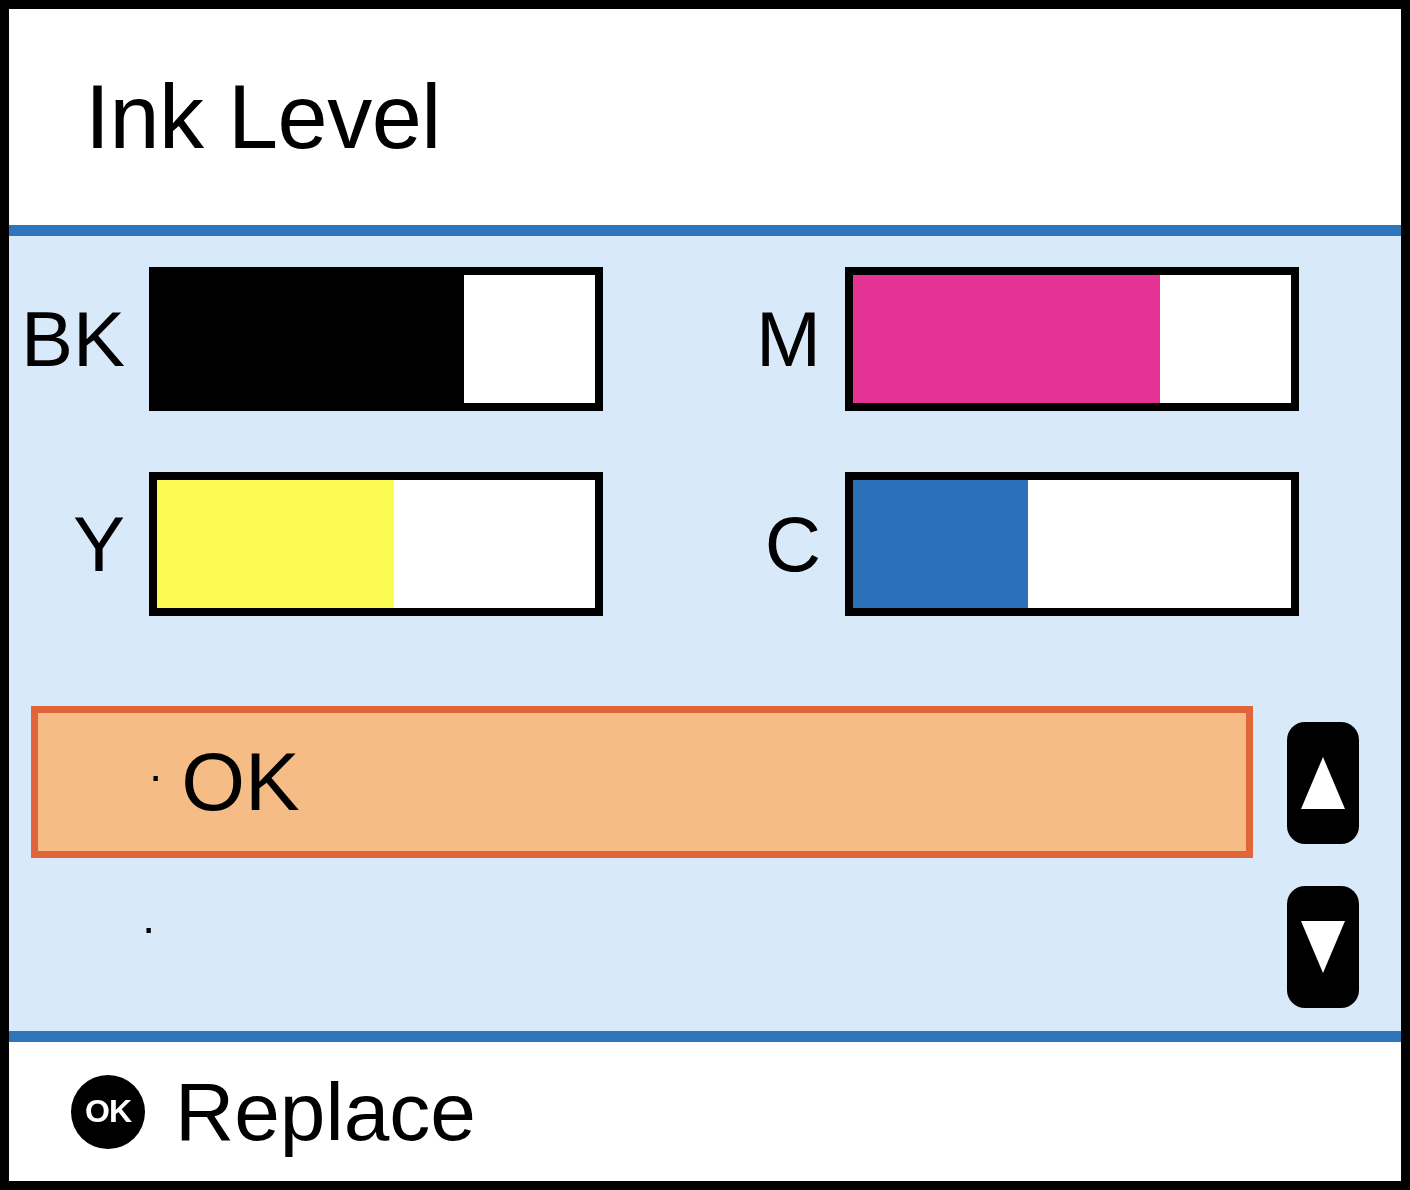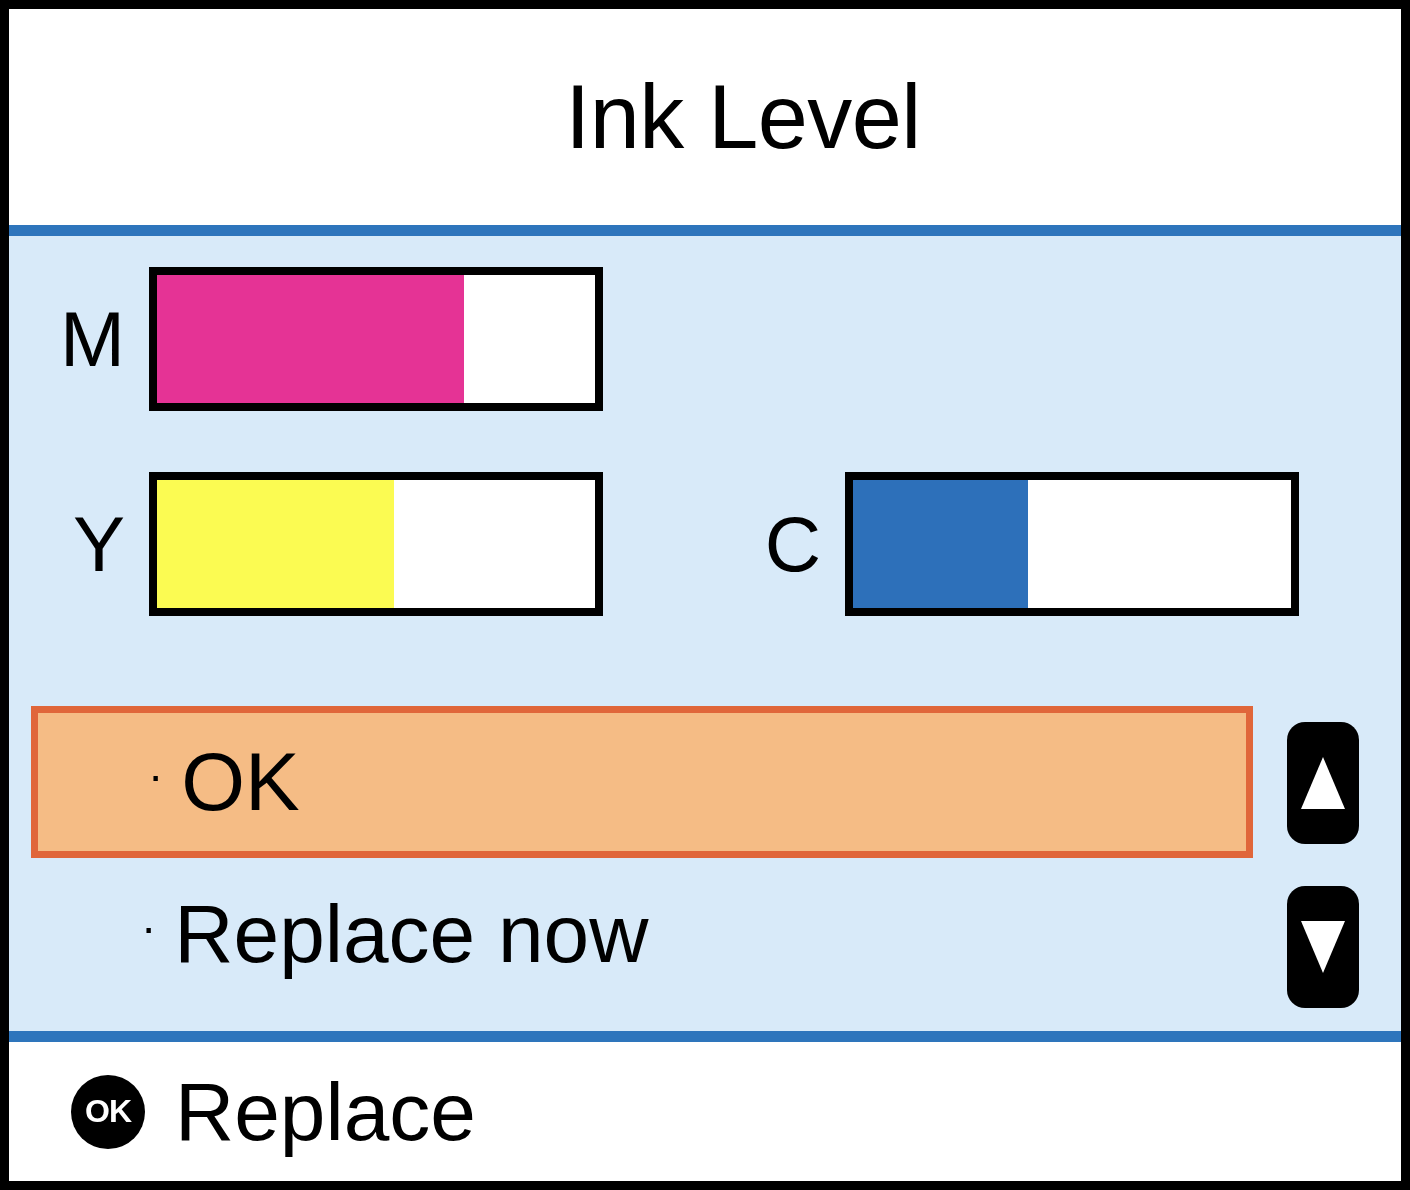--- a/index.html
+++ b/index.html
@@ -26,21 +26,20 @@
     position: absolute;
     left: 0;
     top: 0;
     width: 100%;
     height: 216px;
     background: #ffffff;
     display: flex;
     align-items: center;
     box-sizing: border-box;
     padding-left: 76px;
-    justify-content: center;
   }
   .header-title {
     font-size: 90px;
     line-height: 1;
     color: #000000;
     letter-spacing: -0.5px;
   }
 
   .divider {
     position: absolute;
@@ -203,20 +202,26 @@
     <div class="header-title">Ink Level</div>
   </div>
   <div class="divider divider-top"></div>
 
   <div class="panel">
 
     <div class="ink-grid">
 
       <div class="ink-row">
         <div class="ink-cell">
+          <div class="ink-label">BK</div>
+          <div class="gauge">
+            <div class="gauge-fill" style="width:70%;background:#000000;"></div>
+          </div>
+        </div>
+        <div class="ink-cell">
           <div class="ink-label">M</div>
           <div class="gauge">
             <div class="gauge-fill" style="width:70%;background:#e53395;"></div>
           </div>
         </div>
       </div>
 
       <div class="ink-row">
         <div class="ink-cell">
           <div class="ink-label">Y</div>
@@ -234,21 +239,20 @@
 
     </div>
 
     <div class="options">
       <div class="option-row selected">
         <span class="option-bullet">·</span>
         <span class="option-label">OK</span>
       </div>
       <div class="option-row">
         <span class="option-bullet">·</span>
-        <span class="option-label">Replace now</span>
       </div>
     </div>
 
     <div class="scroll-arrows">
       <div class="arrow-btn">
         <span>
           <svg width="48" height="64" viewBox="0 0 48 64" aria-hidden="true">
             <polygon points="24,6 46,58 2,58" fill="#ffffff"></polygon>
           </svg>
         </span>

